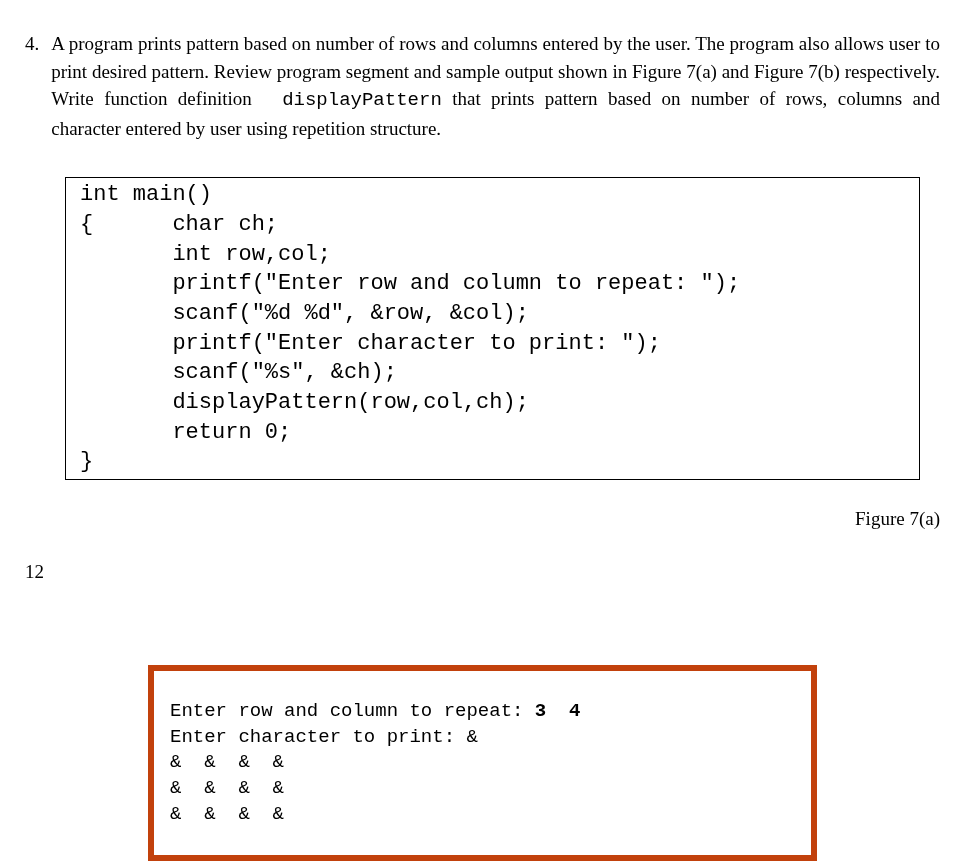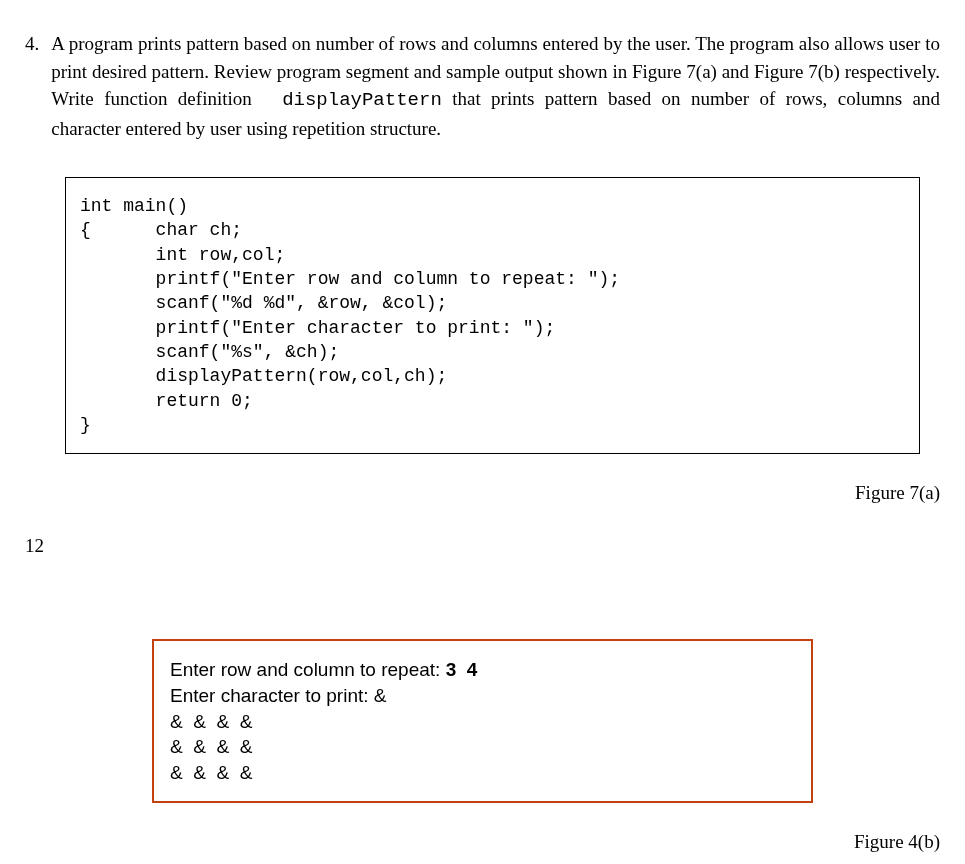--- a/index.html
+++ b/index.html
@@ -24,32 +24,32 @@
     }
     .qtext {
       flex: 1;
     }
     .mono {
       font-family: 'Courier New', Courier, monospace;
       margin-left: 20px;
     }
     .code-box {
       border: 1px solid black;
-      padding: 16px 14px;
+      padding: 2px 14px;
       margin: 0 20px 0 40px;
       font-family: 'Courier New', Courier, monospace;
-      font-size: 18px;
+      font-size: 22px;
       line-height: 1.35;
       white-space: pre;
     }
     .output-box {
-      border: 2px solid #c2410c;
-      padding: 16px 16px;
+      border: 6px solid #c2410c;
+      padding: 28px 16px;
       margin: 0 auto;
-      font-family: Liberation Sans, sans-serif;
+      font-family: Liberation Mono, monospace;
       font-size: 19px;
       line-height: 1.35;
       white-space: pre;
       width: 625px;
     }
     .caption {
       text-align: right;
       margin: 25px 0;
       font-size: 19px;
     }

